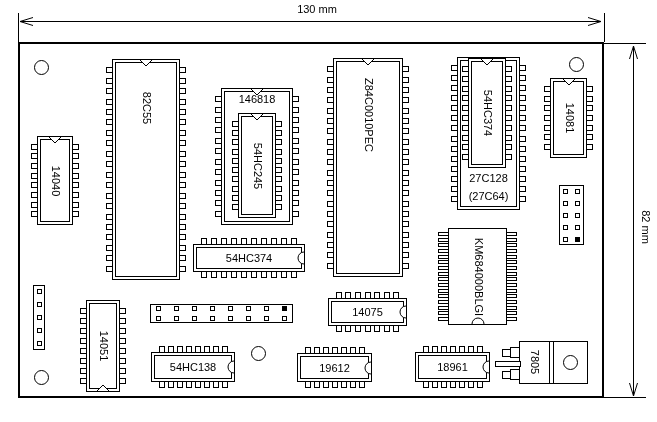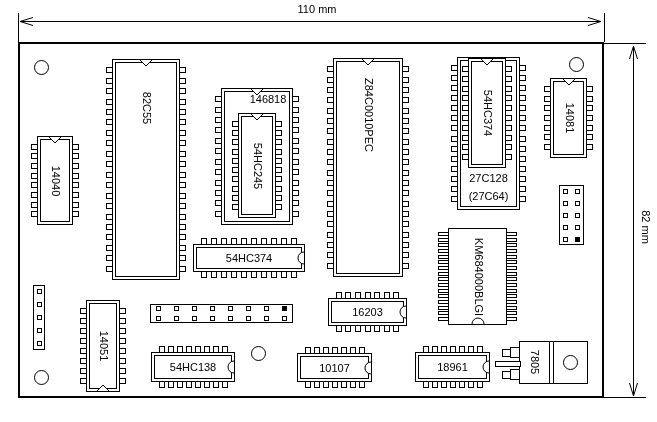--- a/index.html
+++ b/index.html
@@ -14,21 +14,21 @@
   .dot.filled{background:#000;}
   .hole{border:1px solid #000;background:#fff;border-radius:50%;}
   .lineV,.lineH{background:#000;}
   .label{font-size:11px;line-height:11px;white-space:nowrap;}
 </style>
 </head>
 <body>
 
 <div id="stage">
   <div class="abs board" style="left:18px;top:42px;width:586px;height:356px;"></div>
-  <div class="abs label" style="left:317px;top:9px;transform:translate(-50%,-50%);">110 mm</div>
+  <div class="abs label" style="left:317px;top:9px;transform:translate(-50%,-50%);">130 mm</div>
   <div class="abs label" style="left:645px;top:227px;transform:translate(-50%,-50%) rotate(90deg);">82 mm</div>
 <div class="abs rect" style="left: 112px; top: 59px; width: 68px; height: 221px;">
       <div class="innerline"></div>
     </div>
     <div class="abs pin" style="left: 106px; top: 67px; width: 7px; height: 6px;"></div>
     <div class="abs pin" style="left: 179px; top: 67px; width: 7px; height: 6px;"></div>
     <div class="abs pin" style="left: 106px; top: 78px; width: 7px; height: 6px;"></div>
     <div class="abs pin" style="left: 179px; top: 78px; width: 7px; height: 6px;"></div>
     <div class="abs pin" style="left: 106px; top: 88px; width: 7px; height: 6px;"></div>
     <div class="abs pin" style="left: 179px; top: 88px; width: 7px; height: 6px;"></div>
@@ -116,21 +116,21 @@
     <div class="abs pin" style="left: 292px; top: 180px; width: 7px; height: 6px;"></div>
     <div class="abs pin" style="left: 215px; top: 190px; width: 7px; height: 6px;"></div>
     <div class="abs pin" style="left: 292px; top: 190px; width: 7px; height: 6px;"></div>
     <div class="abs pin" style="left: 215px; top: 200px; width: 7px; height: 6px;"></div>
     <div class="abs pin" style="left: 292px; top: 200px; width: 7px; height: 6px;"></div>
     <div class="abs pin" style="left: 215px; top: 211px; width: 7px; height: 6px;"></div>
     <div class="abs pin" style="left: 292px; top: 211px; width: 7px; height: 6px;"></div>
     <svg width="12" height="6" style="position: absolute; left: 251px; top: 89px; overflow: visible; pointer-events: none;">
       <path d="M0,0 L6,6 L12,0" fill="#fff" stroke="#000"></path>
     </svg>
-    <div class="abs label" style="left: 268px; top: 98.96px; transform: translate(-50%, -50%);">146818</div>
+    <div class="abs label" style="left: 257px; top: 98.96px; transform: translate(-50%, -50%);">146818</div>
     <div class="abs rect" style="left: 238px; top: 113px; width: 38px; height: 105px;">
       <div class="innerline"></div>
     </div>
     <div class="abs pin" style="left: 232px; top: 121px; width: 7px; height: 6px;"></div>
     <div class="abs pin" style="left: 275px; top: 121px; width: 7px; height: 6px;"></div>
     <div class="abs pin" style="left: 232px; top: 130px; width: 7px; height: 6px;"></div>
     <div class="abs pin" style="left: 275px; top: 130px; width: 7px; height: 6px;"></div>
     <div class="abs pin" style="left: 232px; top: 139px; width: 7px; height: 6px;"></div>
     <div class="abs pin" style="left: 275px; top: 139px; width: 7px; height: 6px;"></div>
     <div class="abs pin" style="left: 232px; top: 149px; width: 7px; height: 6px;"></div>
@@ -359,21 +359,21 @@
     <div class="abs pin" style="left: 365px; top: 325px; width: 6px; height: 7px;"></div>
     <div class="abs pin" style="left: 374px; top: 292px; width: 6px; height: 7px;"></div>
     <div class="abs pin" style="left: 374px; top: 325px; width: 6px; height: 7px;"></div>
     <div class="abs pin" style="left: 384px; top: 292px; width: 6px; height: 7px;"></div>
     <div class="abs pin" style="left: 384px; top: 325px; width: 6px; height: 7px;"></div>
     <div class="abs pin" style="left: 393px; top: 292px; width: 6px; height: 7px;"></div>
     <div class="abs pin" style="left: 393px; top: 325px; width: 6px; height: 7px;"></div>
     <svg width="6" height="12" style="position: absolute; left: 400px; top: 306px; overflow: visible; pointer-events: none;">
       <path d="M6,0 A6,6 0 0 0 6,12" fill="#fff" stroke="#000"></path>
     </svg>
-    <div class="abs label" style="left: 367.5px; top: 312px; transform: translate(-50%, -50%);">16203</div>
+    <div class="abs label" style="left: 367.5px; top: 312px; transform: translate(-50%, -50%);">14075</div>
     <div class="abs rect" style="left: 86px; top: 300px; width: 34px; height: 92px;">
       <div class="innerline"></div>
     </div>
     <div class="abs pin" style="left: 80px; top: 308px; width: 7px; height: 6px;"></div>
     <div class="abs pin" style="left: 119px; top: 308px; width: 7px; height: 6px;"></div>
     <div class="abs pin" style="left: 80px; top: 318px; width: 7px; height: 6px;"></div>
     <div class="abs pin" style="left: 119px; top: 318px; width: 7px; height: 6px;"></div>
     <div class="abs pin" style="left: 80px; top: 328px; width: 7px; height: 6px;"></div>
     <div class="abs pin" style="left: 119px; top: 328px; width: 7px; height: 6px;"></div>
     <div class="abs pin" style="left: 80px; top: 338px; width: 7px; height: 6px;"></div>
@@ -426,21 +426,21 @@
     <div class="abs pin" style="left: 332px; top: 381px; width: 6px; height: 7px;"></div>
     <div class="abs pin" style="left: 341px; top: 347px; width: 6px; height: 7px;"></div>
     <div class="abs pin" style="left: 341px; top: 381px; width: 6px; height: 7px;"></div>
     <div class="abs pin" style="left: 350px; top: 347px; width: 6px; height: 7px;"></div>
     <div class="abs pin" style="left: 350px; top: 381px; width: 6px; height: 7px;"></div>
     <div class="abs pin" style="left: 359px; top: 347px; width: 6px; height: 7px;"></div>
     <div class="abs pin" style="left: 359px; top: 381px; width: 6px; height: 7px;"></div>
     <svg width="6" height="12" style="position: absolute; left: 365px; top: 361.5px; overflow: visible; pointer-events: none;">
       <path d="M6,0 A6,6 0 0 0 6,12" fill="#fff" stroke="#000"></path>
     </svg>
-    <div class="abs label" style="left: 334.5px; top: 367.5px; transform: translate(-50%, -50%);">10107</div>
+    <div class="abs label" style="left: 334.5px; top: 367.5px; transform: translate(-50%, -50%);">19612</div>
     <div class="abs rect" style="left: 415px; top: 352px; width: 75px; height: 30px;">
       <div class="innerline"></div>
     </div>
     <div class="abs pin" style="left: 423px; top: 346px; width: 6px; height: 7px;"></div>
     <div class="abs pin" style="left: 423px; top: 381px; width: 6px; height: 7px;"></div>
     <div class="abs pin" style="left: 432px; top: 346px; width: 6px; height: 7px;"></div>
     <div class="abs pin" style="left: 432px; top: 381px; width: 6px; height: 7px;"></div>
     <div class="abs pin" style="left: 441px; top: 346px; width: 6px; height: 7px;"></div>
     <div class="abs pin" style="left: 441px; top: 381px; width: 6px; height: 7px;"></div>
     <div class="abs pin" style="left: 450px; top: 346px; width: 6px; height: 7px;"></div>

